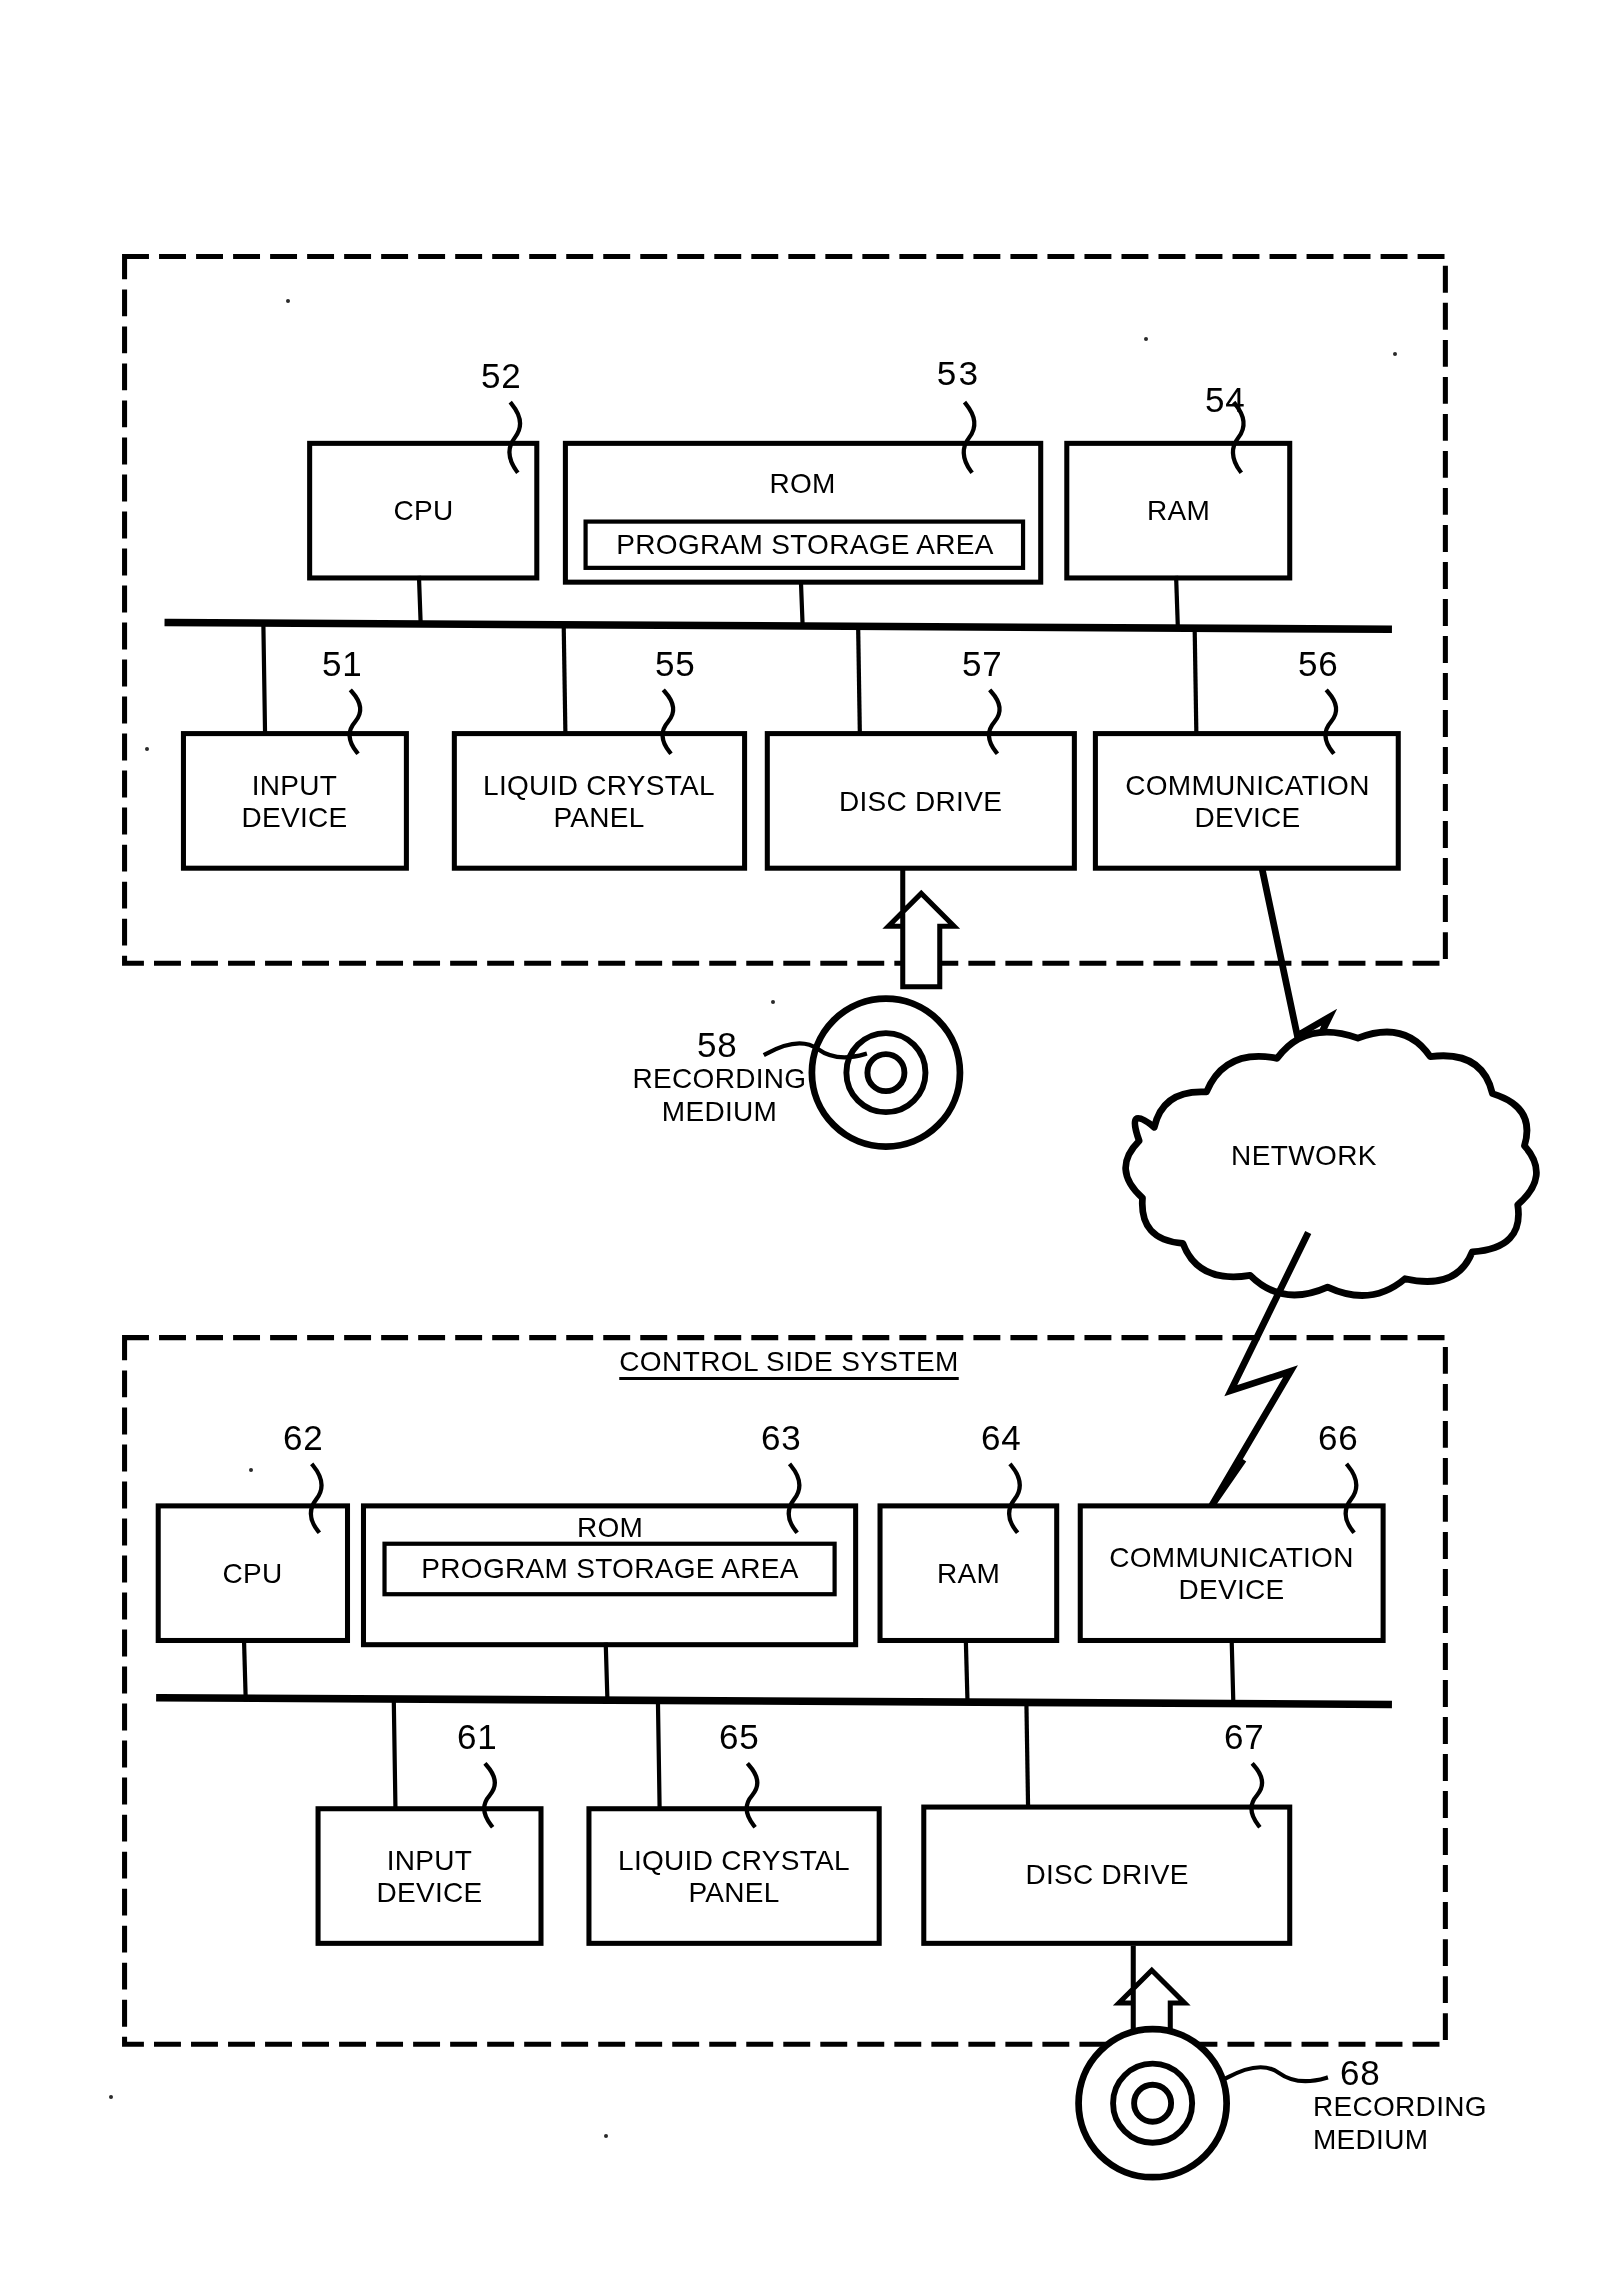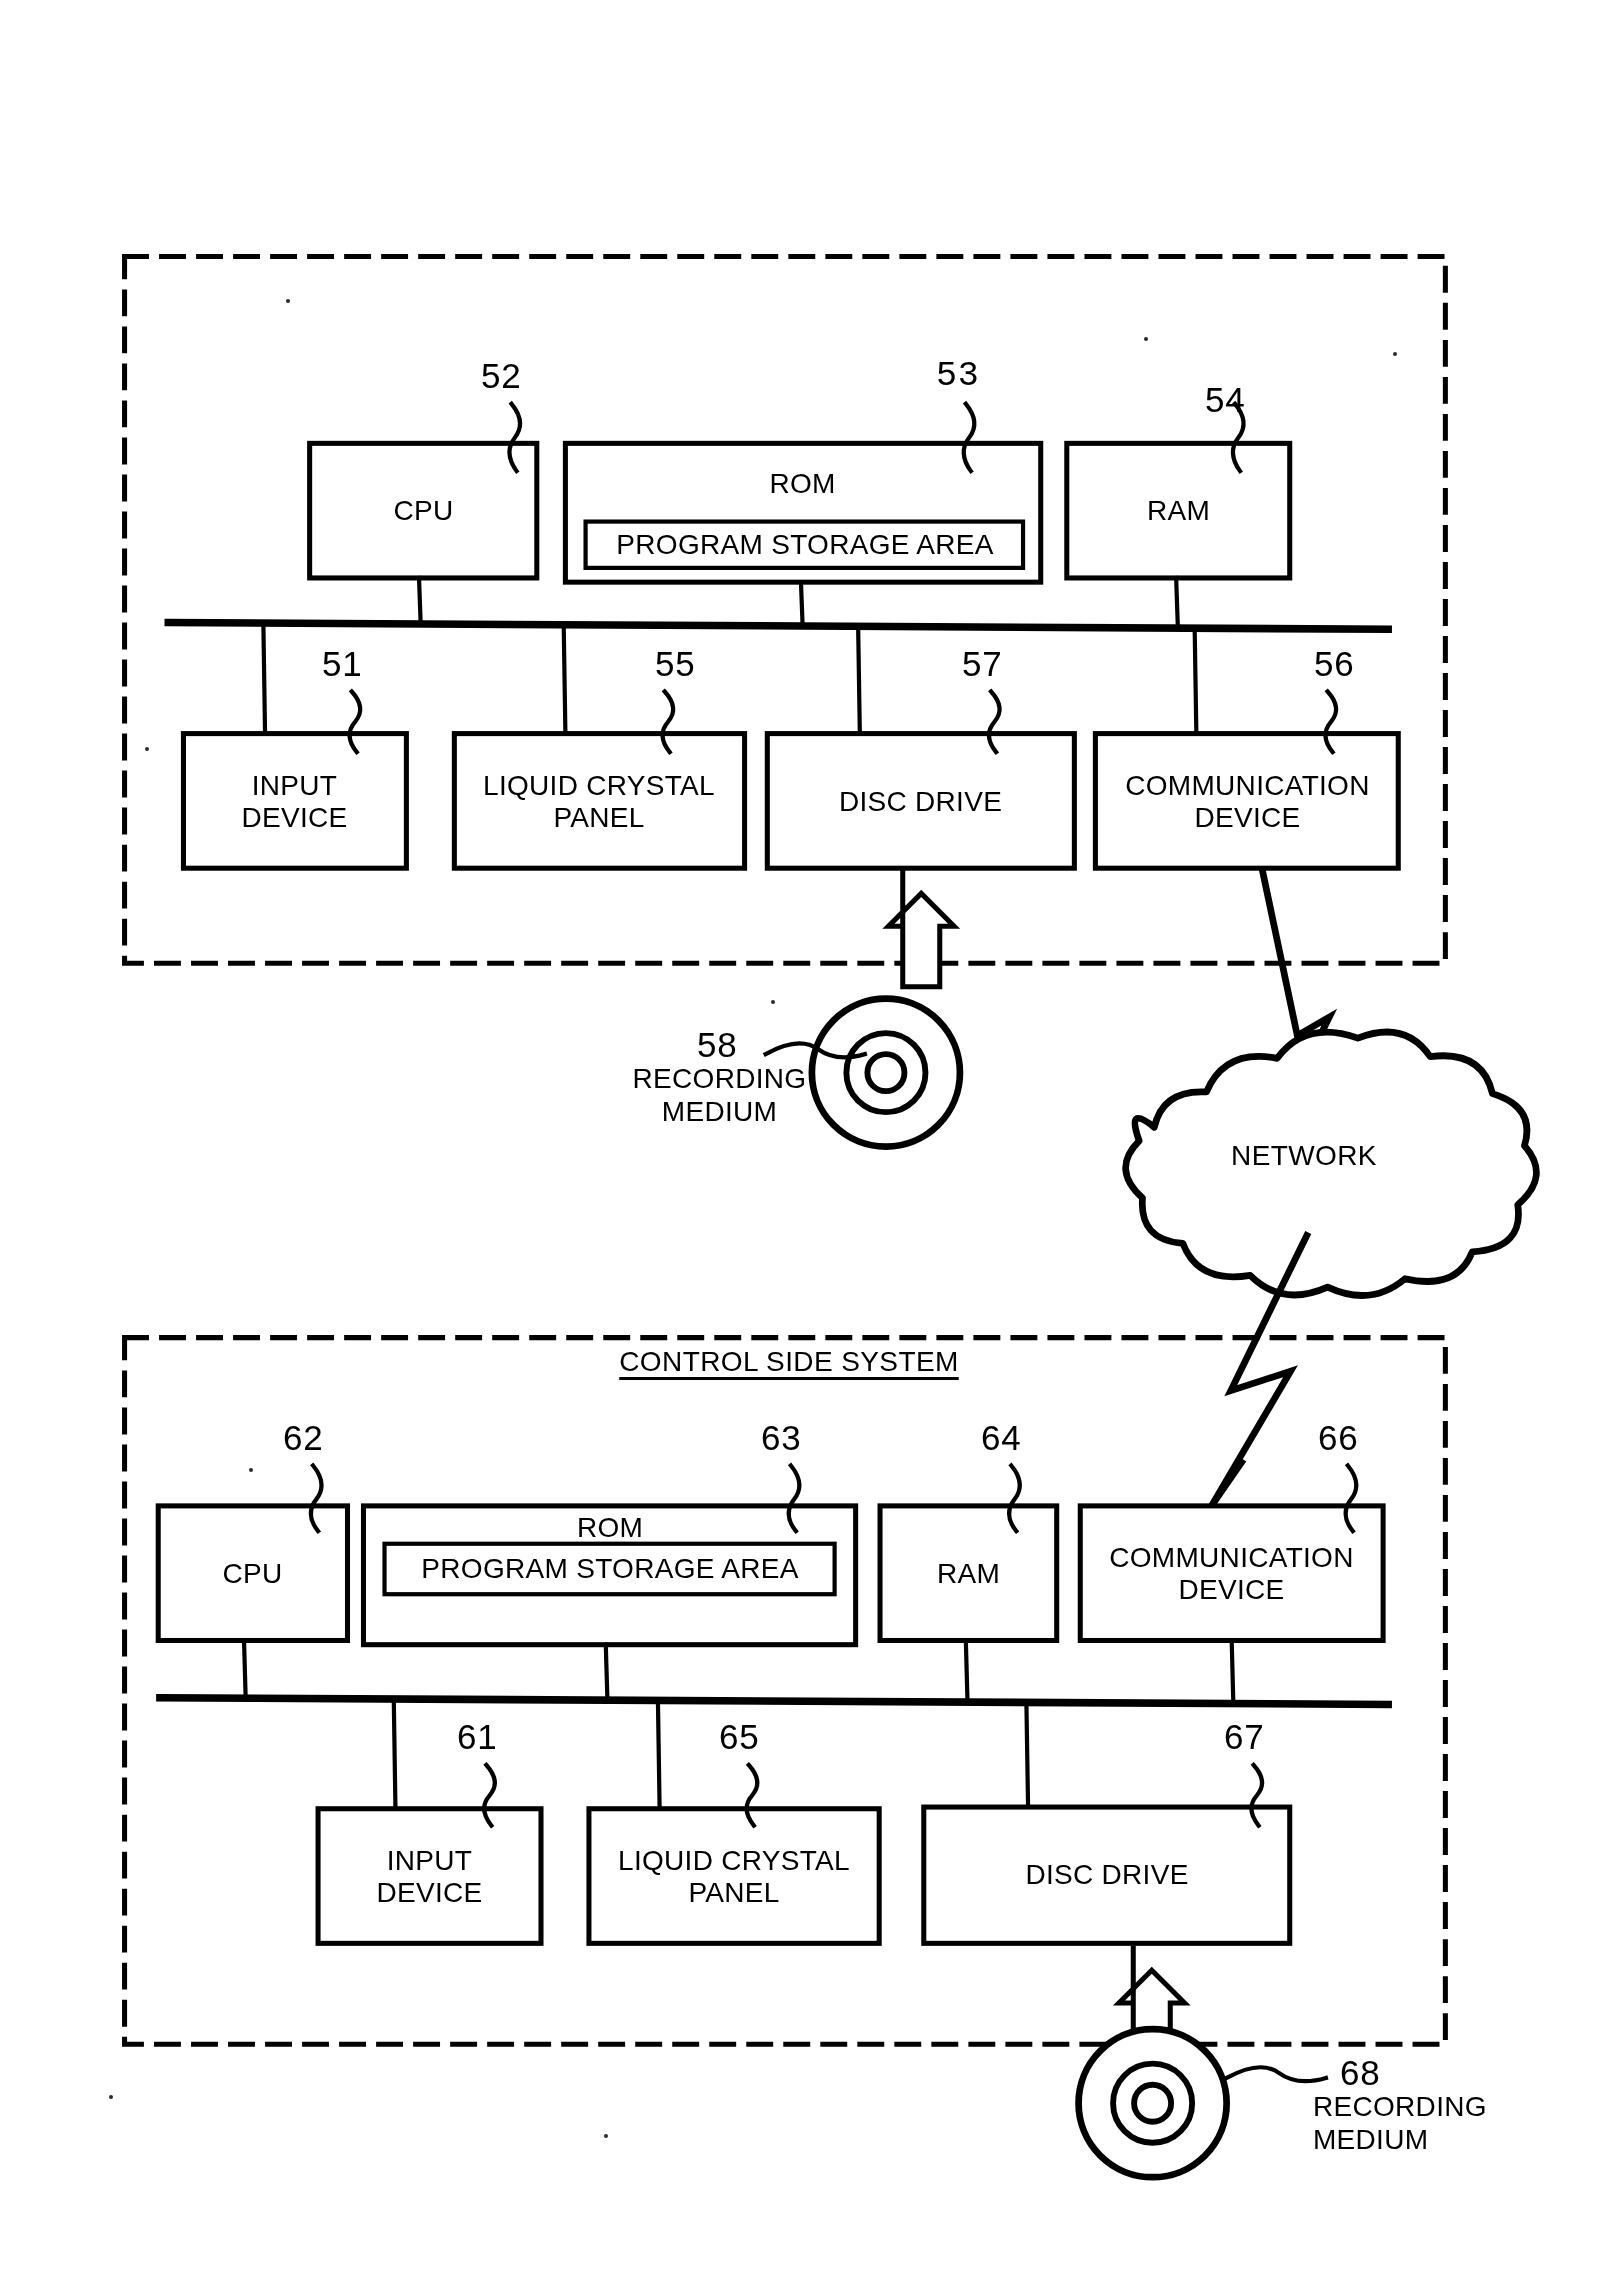--- a/index.html
+++ b/index.html
@@ -220,21 +220,21 @@
 
   <div class="boxlabel" style="left:565px; top:454px; width:475px; height:59px;">ROM</div>
 
   <div class="boxlabel" style="left:586px; top:522px; width:438px; height:46px;">PROGRAM STORAGE AREA</div>
 
   <div class="boxlabel" style="left:1067px; top:443px; width:223px; height:135px;">RAM</div>
 
   <div class="refnum" style="left:322px; top:644px;">51</div>
   <div class="refnum" style="left:655px; top:644px;">55</div>
   <div class="refnum" style="left:962px; top:644px;">57</div>
-  <div class="refnum" style="left:1298px; top:644px;margin-left:16px;">56</div>
+  <div class="refnum" style="left:1298px; top:644px;">56</div>
 
   <div class="boxlabel" style="left:183px; top:734px; width:223px; height:135px; flex-direction:column;">
     <span>INPUT</span>
     <span>DEVICE</span>
   </div>
 
   <div class="boxlabel" style="left:454px; top:734px; width:290px; height:135px; flex-direction:column;">
     <span>LIQUID CRYSTAL</span>
     <span>PANEL</span>
   </div>

